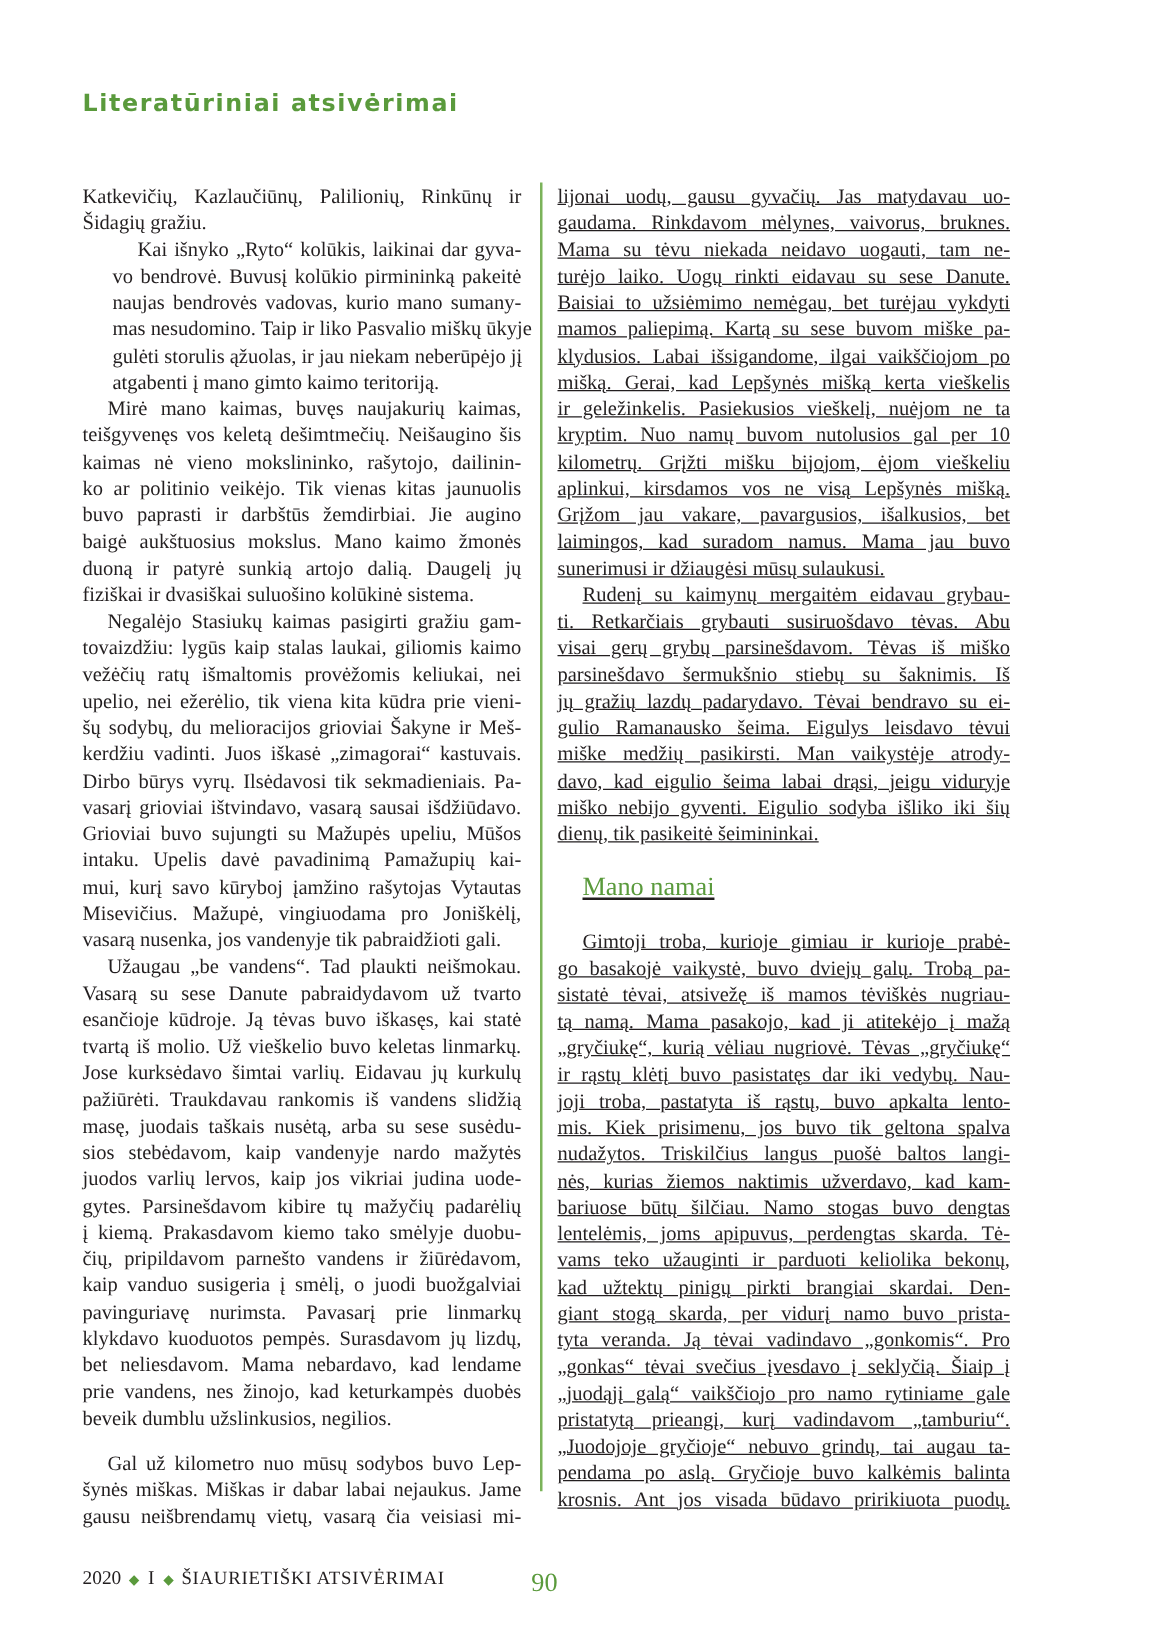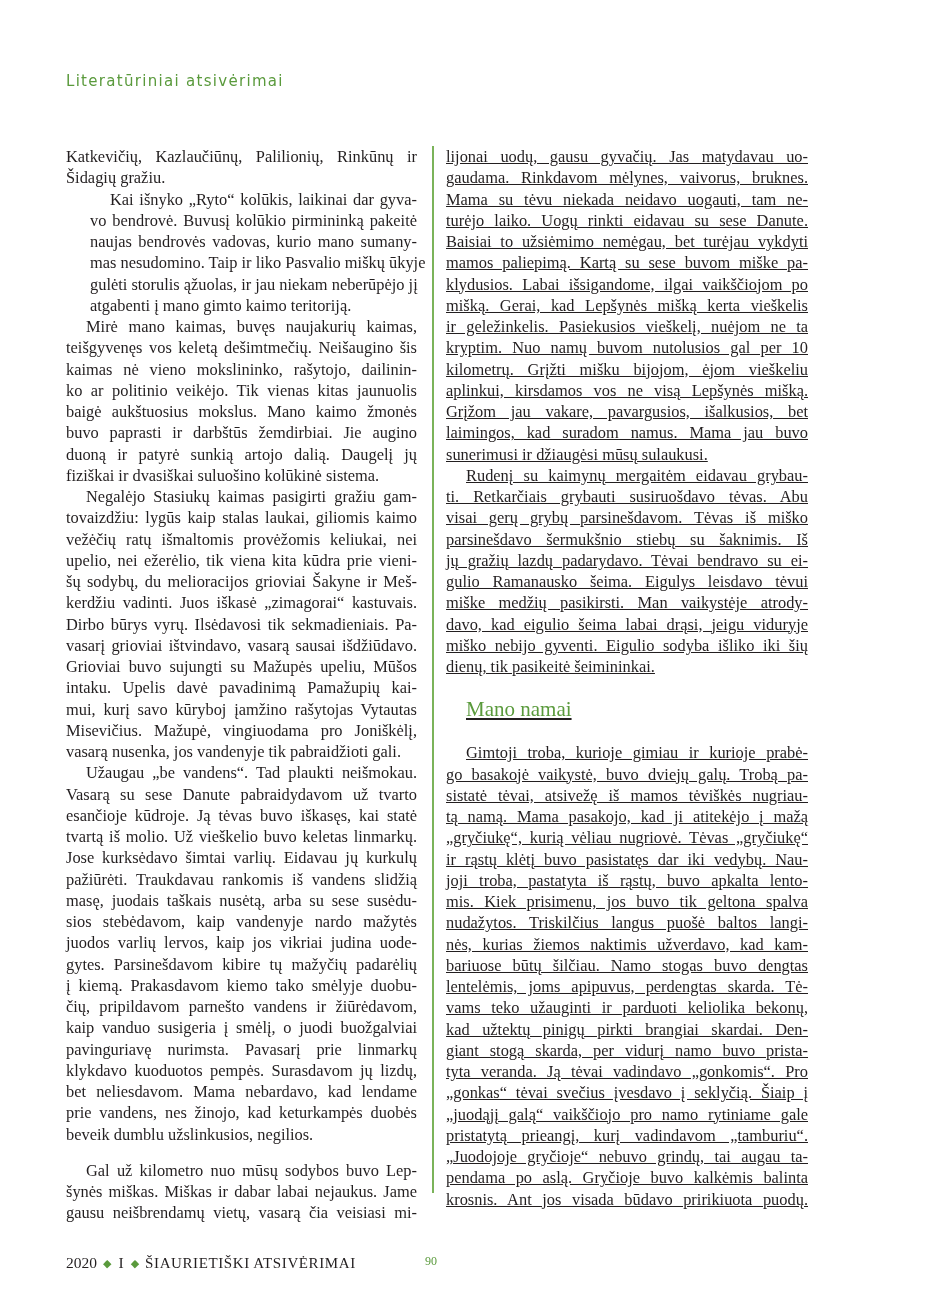--- a/index.html
+++ b/index.html
@@ -3,21 +3,21 @@
 <meta charset="utf-8">
 <style>
   html, body { margin: 0; padding: 0; }
   body {
     width: 931px; height: 1316px; background: #ffffff; position: relative; overflow: hidden;
     font-family: "Liberation Serif", "DejaVu Serif", serif; color: #231f20;
   }
   .running-head {
     position: absolute; left: 66px; top: 72px;
     font-family: "DejaVu Sans", "Liberation Sans", sans-serif;
-    font-size: 15px; letter-spacing: 1.3px; color: #5a9a3c; font-weight: normal;
+    font-size: 19px; letter-spacing: 1.3px; color: #5a9a3c; font-weight: bold;
   }
   .column {
     position: absolute; top: 146px; font-size: 16.4px; line-height: 21.25px;
     text-align: justify; hyphens: manual;
   }
   .col-left { left: 66px; width: 351px; }
   .col-right { left: 446px; width: 362px; text-decoration: underline; }
   .column p { margin: 0; text-indent: 20px; }
   .line { display: block; text-align: justify; text-align-last: justify; white-space: nowrap; }
   .line.last { text-align-last: left; }
@@ -28,21 +28,21 @@
     font-size: 21px; color: #5a9a3c; margin: 20px 0 21px 20px; line-height: 24px; font-weight: normal;
   }
   .footer {
     position: absolute; top: 1254px; left: 66px; font-size: 15.5px; color: #231f20;
     display: flex; align-items: center; white-space: nowrap;
   }
   .footer .dot { color: #5a9a3c; font-size: 11px; margin: 0 6px; }
   .footer .issue { margin: 0 1px; }
   .footer .mag { letter-spacing: 0.6px; font-size: 15px; }
   .page-number {
-    position: absolute; top: 1254px; left: 425px; font-size: 12px; color: #5a9a3c;
+    position: absolute; top: 1254px; left: 425px; font-size: 21px; color: #5a9a3c;
   }
 </style>
 </head>
 <body>
 
 <div class="running-head">Literatūriniai atsivėrimai</div>
 
 <div class="column col-left" id="col-left">
     <p style="text-indent: 0px;">
       <span class="line">Katkevičių, Kazlaučiūnų, Palilionių, Rinkūnų ir</span>
@@ -54,22 +54,22 @@
       <span class="line">naujas bendrovės vadovas, kurio mano sumany-</span>
       <span class="line">mas nesudomino. Taip ir liko Pasvalio miškų ūkyje</span>
       <span class="line">gulėti storulis ąžuolas, ir jau niekam neberūpėjo jį</span>
       <span class="line last">atgabenti į mano gimto kaimo teritoriją.</span>
     </p>
     <p style="text-indent: 0px;">
       <span class="line" style="padding-left: 20px;">Mirė mano kaimas, buvęs naujakurių kaimas,</span>
       <span class="line">teišgyvenęs vos keletą dešimtmečių. Neišaugino šis</span>
       <span class="line">kaimas nė vieno mokslininko, rašytojo, dailinin-</span>
       <span class="line">ko ar politinio veikėjo. Tik vienas kitas jaunuolis</span>
+      <span class="line">buvo paprasti ir darbštūs žemdirbiai. Jie augino</span>
       <span class="line">baigė aukštuosius mokslus. Mano kaimo žmonės</span>
-      <span class="line">buvo paprasti ir darbštūs žemdirbiai. Jie augino</span>
       <span class="line">duoną ir patyrė sunkią artojo dalią. Daugelį jų</span>
       <span class="line last">fiziškai ir dvasiškai suluošino kolūkinė sistema.</span>
     </p>
     <p style="text-indent: 0px;">
       <span class="line" style="padding-left: 20px;">Negalėjo Stasiukų kaimas pasigirti gražiu gam-</span>
       <span class="line">tovaizdžiu: lygūs kaip stalas laukai, giliomis kaimo</span>
       <span class="line">vežėčių ratų išmaltomis provėžomis keliukai, nei</span>
       <span class="line">upelio, nei ežerėlio, tik viena kita kūdra prie vieni-</span>
       <span class="line">šų sodybų, du melioracijos grioviai Šakyne ir Meš-</span>
       <span class="line">kerdžiu vadinti. Juos iškasė „zimagorai“ kastuvais.</span>

